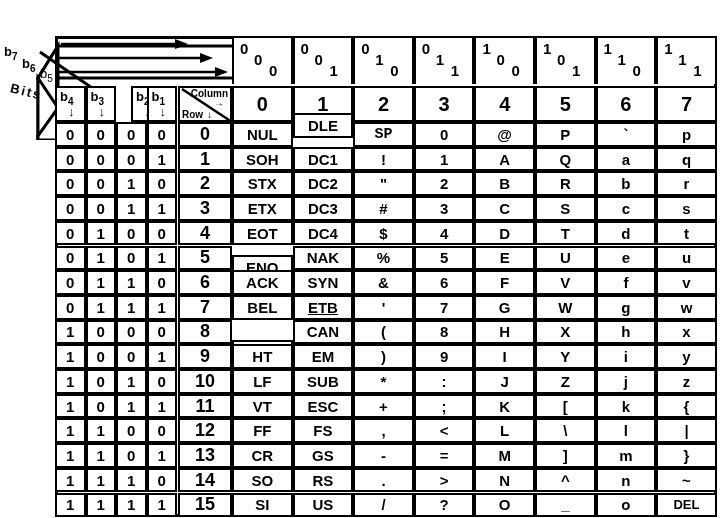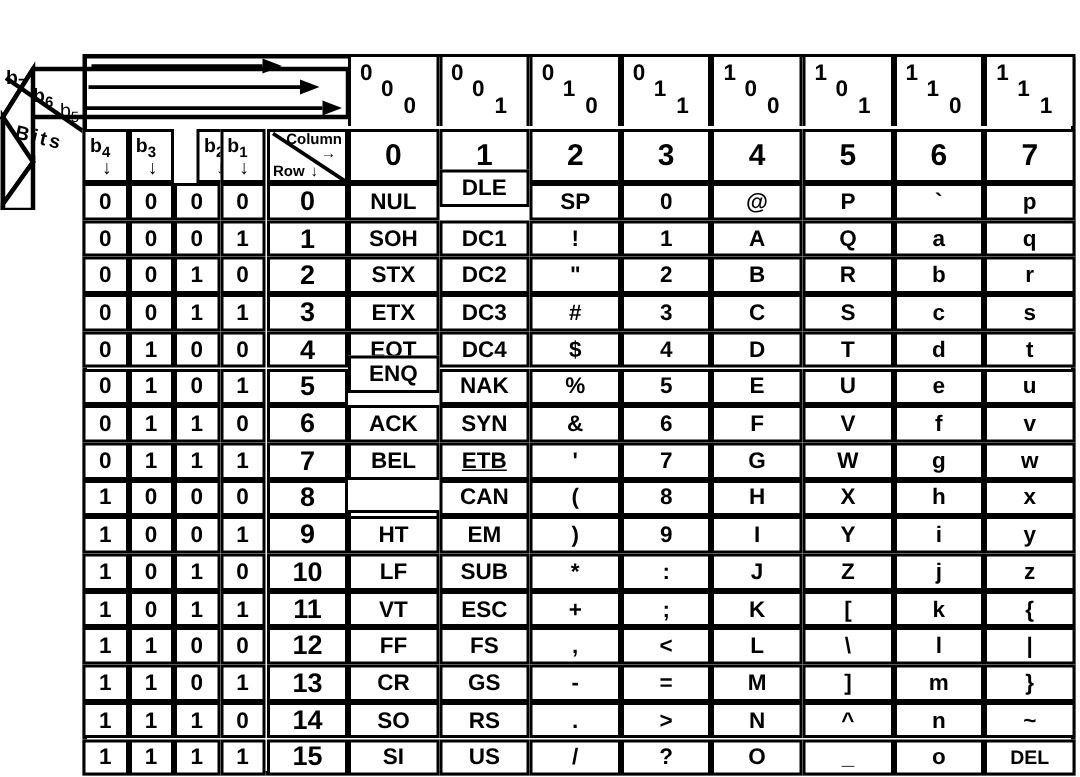--- a/index.html
+++ b/index.html
@@ -19,21 +19,21 @@
     line-height:22px;
   }
 
   
   .outer{
     position:absolute;left:55px;top:36px;width:662px;height:481px;
     box-sizing:border-box;border:3px solid #000;background:transparent;
   }
 
   
-  .iso{position:absolute;left:0px;top:36px;width:232px;height:104px;}
+  .iso{position:absolute;left:0px;top:36px;width:232px;height:104px;padding-left:36px;}
   .iso svg{display:block;}
 
   .arrowsvg{position:absolute;left:55px;top:36px;}
 
   
   .bitpat{
     position:absolute;top:38px;height:46px;
     box-sizing:border-box;
     border-left:2px solid #000;border-right:2px solid #000;
     background:#fff;
@@ -196,21 +196,21 @@
         <span class="rowL">Row</span>
         <span class="rarr">↓</span>
       </div>
       <div class="bcell bit" style="left: 55px; top: 122px; width: 30.5px; height: 24.7px;">0</div>
       <div class="bcell bit" style="left: 85.5px; top: 122px; width: 30.5px; height: 24.7px;">0</div>
       <div class="bcell bit" style="left: 116px; top: 122px; width: 30.5px; height: 24.7px;">0</div>
       <div class="bcell bit" style="left: 146.5px; top: 122px; width: 30.5px; height: 24.7px;">0</div>
       <div class="bcell rownum" style="left: 178px; top: 122px; width: 54px; height: 24.7px;">0</div>
       <div class="bcell data" style="left: 232px; top: 122px; width: 60.6px; height: 24.7px;">NUL</div>
       <div class="bcell data" style="left: 292.6px; top: 113px; width: 60.6px; height: 24.7px;">DLE</div>
-      <div class="bcell data" style="left: 353.2px; top: 122px; width: 60.6px; height: 24.7px;">SP</div>
+      <div class="bcell data" style="left: 353.2px; top: 122px; width: 60.6px; height: 24.7px; font-family: Liberation Mono, monospace;">SP</div>
       <div class="bcell data" style="left: 413.8px; top: 122px; width: 60.6px; height: 24.7px;">0</div>
       <div class="bcell data" style="left: 474.4px; top: 122px; width: 60.6px; height: 24.7px;">@</div>
       <div class="bcell data" style="left: 535px; top: 122px; width: 60.6px; height: 24.7px;">P</div>
       <div class="bcell data" style="left: 595.6px; top: 122px; width: 60.6px; height: 24.7px;">`</div>
       <div class="bcell data" style="left: 656.2px; top: 122px; width: 60.6px; height: 24.7px;">p</div>
       <div class="bcell bit" style="left: 55px; top: 146.7px; width: 30.5px; height: 24.7px;">0</div>
       <div class="bcell bit" style="left: 85.5px; top: 146.7px; width: 30.5px; height: 24.7px;">0</div>
       <div class="bcell bit" style="left: 116px; top: 146.7px; width: 30.5px; height: 24.7px;">0</div>
       <div class="bcell bit" style="left: 146.5px; top: 146.7px; width: 30.5px; height: 24.7px;">1</div>
       <div class="bcell rownum" style="left: 178px; top: 146.7px; width: 54px; height: 24.7px;">1</div>
@@ -259,21 +259,21 @@
       <div class="bcell data" style="left: 413.8px; top: 220.8px; width: 60.6px; height: 24.7px;">4</div>
       <div class="bcell data" style="left: 474.4px; top: 220.8px; width: 60.6px; height: 24.7px;">D</div>
       <div class="bcell data" style="left: 535px; top: 220.8px; width: 60.6px; height: 24.7px;">T</div>
       <div class="bcell data" style="left: 595.6px; top: 220.8px; width: 60.6px; height: 24.7px;">d</div>
       <div class="bcell data" style="left: 656.2px; top: 220.8px; width: 60.6px; height: 24.7px;">t</div>
       <div class="bcell bit" style="left: 55px; top: 245.5px; width: 30.5px; height: 24.7px;">0</div>
       <div class="bcell bit" style="left: 85.5px; top: 245.5px; width: 30.5px; height: 24.7px;">1</div>
       <div class="bcell bit" style="left: 116px; top: 245.5px; width: 30.5px; height: 24.7px;">0</div>
       <div class="bcell bit" style="left: 146.5px; top: 245.5px; width: 30.5px; height: 24.7px;">1</div>
       <div class="bcell rownum" style="left: 178px; top: 245.5px; width: 54px; height: 24.7px;">5</div>
-      <div class="bcell data" style="left: 232px; top: 237px; width: 60.6px; height: 24.7px;">ENQ</div>
+      <div class="bcell data" style="left: 232px; top: 255px; width: 60.6px; height: 24.7px;">ENQ</div>
       <div class="bcell data" style="left: 292.6px; top: 245.5px; width: 60.6px; height: 24.7px;">NAK</div>
       <div class="bcell data" style="left: 353.2px; top: 245.5px; width: 60.6px; height: 24.7px;">%</div>
       <div class="bcell data" style="left: 413.8px; top: 245.5px; width: 60.6px; height: 24.7px;">5</div>
       <div class="bcell data" style="left: 474.4px; top: 245.5px; width: 60.6px; height: 24.7px;">E</div>
       <div class="bcell data" style="left: 535px; top: 245.5px; width: 60.6px; height: 24.7px;">U</div>
       <div class="bcell data" style="left: 595.6px; top: 245.5px; width: 60.6px; height: 24.7px;">e</div>
       <div class="bcell data" style="left: 656.2px; top: 245.5px; width: 60.6px; height: 24.7px;">u</div>
       <div class="bcell bit" style="left: 55px; top: 270.2px; width: 30.5px; height: 24.7px;">0</div>
       <div class="bcell bit" style="left: 85.5px; top: 270.2px; width: 30.5px; height: 24.7px;">1</div>
       <div class="bcell bit" style="left: 116px; top: 270.2px; width: 30.5px; height: 24.7px;">1</div>

